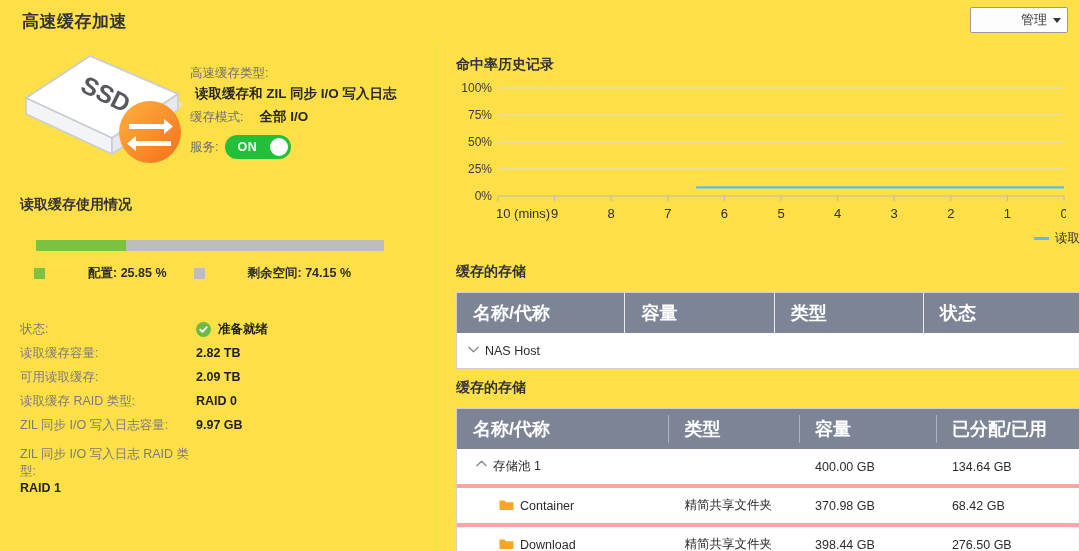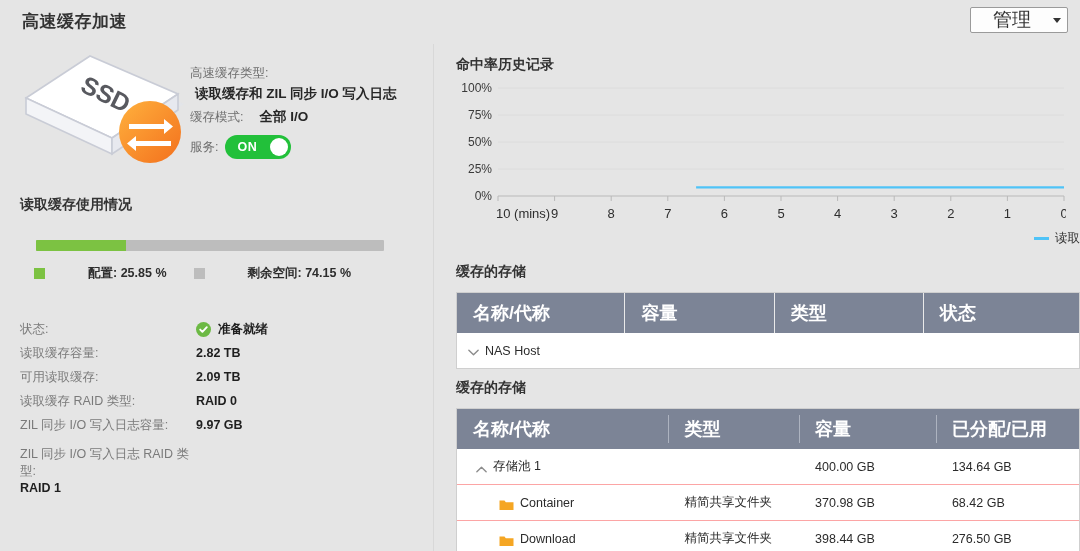--- a/index.html
+++ b/index.html
@@ -2,35 +2,35 @@
 <html><head>
 <meta charset="utf-8">
 <style>
   html, body {
     margin: 0; padding: 0;
     width: 1080px; height: 551px;
     background: #ffffff;
     font-family: "Liberation Sans", "DejaVu Sans", sans-serif;
     overflow: hidden;
   }
-  #root { position: relative; width: 1080px; height: 551px; background:#e5e5e5; }
+  #root { position: relative; width: 1080px; height: 551px; background:#fde047; }
 
   
   .page-title {
     position: absolute; left: 22px; top: 10px;
     font-size: 17px; font-weight: bold; color: #333; letter-spacing: .5px;
   }
   .manage-btn {
     position: absolute; right: 12px; top: 7px;
     width: 98px; height: 26px;
     border: 1px solid #9a9a9a; background: #fdfdfd;
     border-radius: 2px; display: flex; align-items: center;
     box-sizing: border-box; cursor: pointer;
   }
-  .manage-btn .lbl { flex:1; text-align:center; font-size: 19px; color:#333; padding-left:6px;}
+  .manage-btn .lbl { flex:1; text-align:right; font-size: 13px; color:#333; padding-left:6px;}
   .manage-btn .caret {
     width: 20px; display:flex; align-items:center; justify-content:center;
   }
   .caret-tri {
     width:0;height:0;border-left:4px solid transparent;border-right:4px solid transparent;
     border-top:5px solid #333;
   }
 
   
   .v-divider {
@@ -107,24 +107,24 @@
     background:#7c8496; color:#fff; font-size:18px; font-weight:bold;
     text-align:left; padding:8px 0 8px 16px; height:18px;
   }
   .tbl-1-wrap thead th + th { border-left:1px solid #eaeaea; }
   .tbl-2-wrap thead th + th { position:relative; }
   .tbl-2-wrap thead th + th::before {
     content:""; position:absolute; left:0; top:6px; bottom:6px; width:1px; background:#adb3c0;
   }
   .grid tbody td {
     font-size:12.5px; color:#2b2b2b; padding:9px 0 9px 16px; background:#fff;
-    border-bottom:1px solid #fca5a5; height:17px;
+    border-bottom:4px solid #fca5a5; height:17px;
   }
   .grid tbody tr:last-child td { border-bottom:none; }
-  .cell-flex { display:flex; align-items:flex-end; gap:7px; }
+  .cell-flex { display:flex; align-items:flex-start; gap:7px; }
 
   .chev { width:11px;height:11px;flex:0 0 auto; }
   .folder-ico { width:14px;height:11px;flex:0 0 auto; }
 </style>
 </head>
 <body>
 
 <div id="root">
 
   <div class="page-title">高速缓存加速</div>

